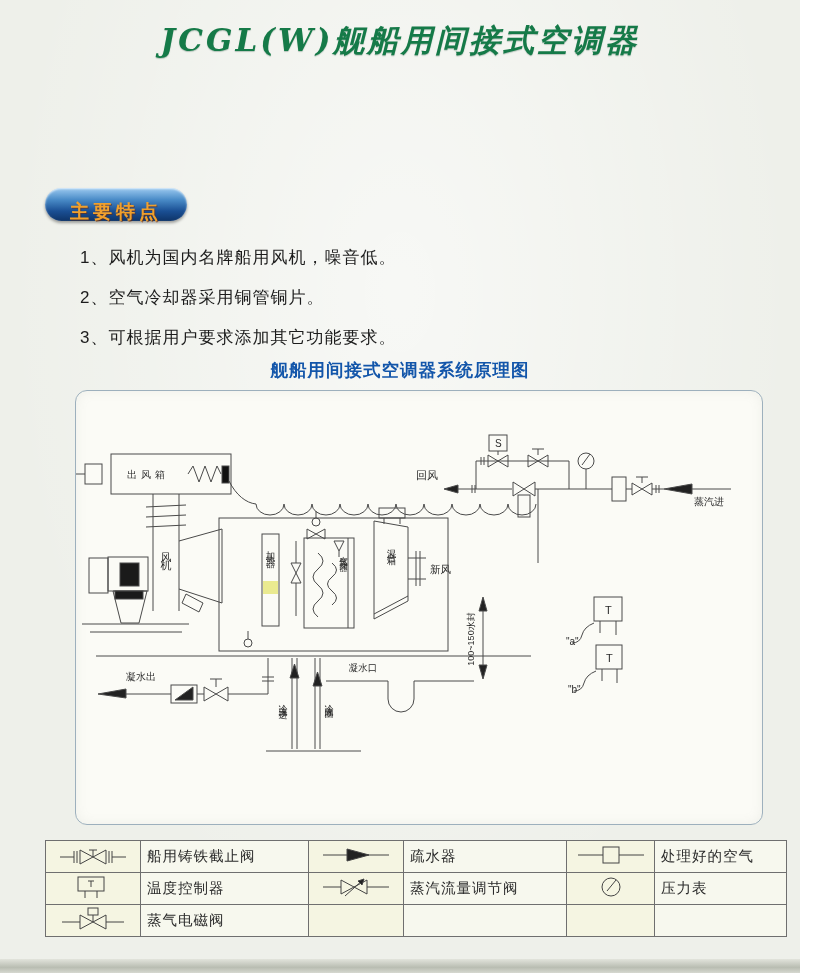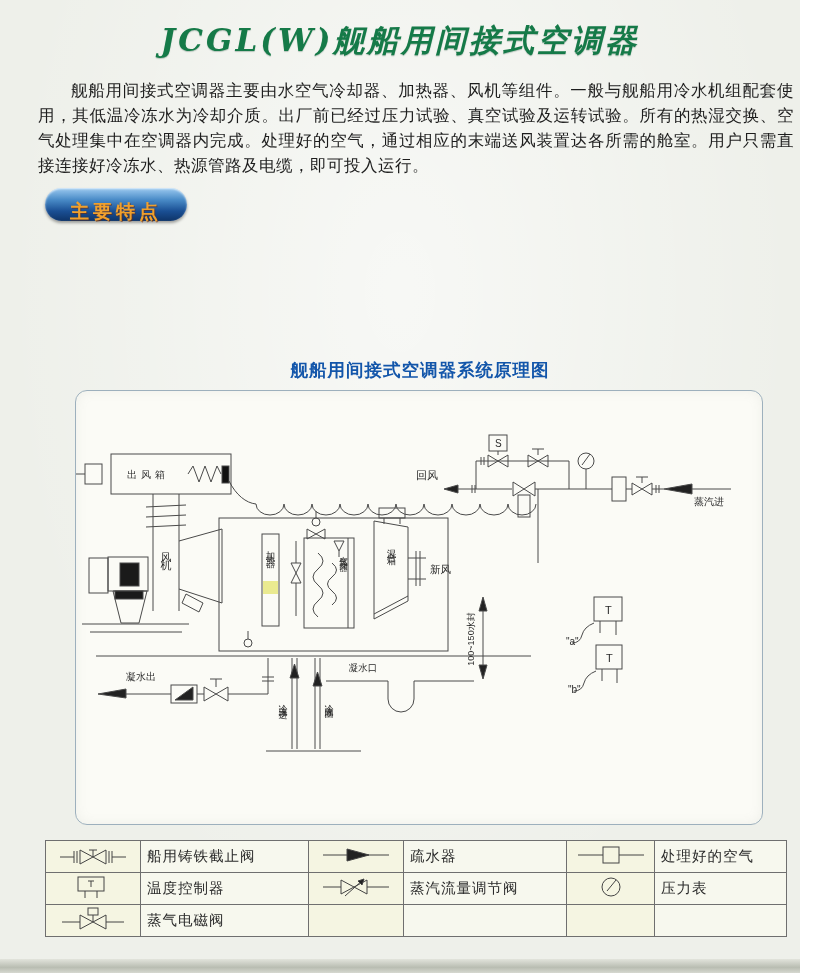--- a/index.html
+++ b/index.html
@@ -31,21 +31,21 @@
   }
   .feature-badge span {
     font-size:19px; font-weight:bold; letter-spacing:4px; color:#f0a02c;
     text-shadow:1px 1px 0 rgba(120,40,0,.55);
     margin-top:15px;
   }
   .features { position:absolute; top:238px; left:80px; }
   .features div { font-size:17px; line-height:40px; letter-spacing:1px; color:#1c1c1c; }
   .diagram-title {
     position:absolute; top:358px; left:0; width:100%; text-align:center;
-    font-size:17.5px; font-weight:bold; letter-spacing:1px; color:#1356aa;padding-left:20px;
+    font-size:17.5px; font-weight:bold; letter-spacing:1px; color:#1356aa;
   }
   .diagram-box {
     position:absolute; top:390px; left:75px; width:686px; height:433px;
     border:1px solid #9db0bd; border-radius:12px;
     background:#fbfbf6; box-shadow:inset 0 0 12px rgba(150,160,150,.12);
   }
   .diagram-box svg { display:block; }
   svg text { fill:#2b2b2b; font-family:"Liberation Sans","DejaVu Sans",sans-serif; }
   .vtext { writing-mode:vertical-rl; text-orientation:upright; }
   .legend {
@@ -64,26 +64,30 @@
     background:linear-gradient(#e2e4dc, #b9bdb2 60%, #d6d8d0);
   }
 </style>
 </head>
 <body>
 
 <div class="page">
 
   <div class="doc-title">JCGL(W)舰船用间接式空调器</div>
 
-  <div class="intro">舰船用间接式空调器主要由水空气冷却器、加热器、风机等组件。一般与舰船用冷水机组配套使用，其低温冷冻水为冷却介质。出厂前已经过压力试验、真空试验及运转试验。所有的热湿交换、空气处理集中在空调器内完成。处理好的空气，通过相应的末端送风装置达各所需的舱室。用户只需直接连接好冷冻水、热源管路及电缆，即可投入运行。</div>
 
   <div class="feature-badge">
     <span>主要特点</span>
   </div>
 
+  <div class="features">
+    <div>1、风机为国内名牌船用风机，噪音低。</div>
+    <div>2、空气冷却器采用铜管铜片。</div>
+    <div>3、可根据用户要求添加其它功能要求。</div>
+  </div>
 
   <div class="diagram-title">舰船用间接式空调器系统原理图</div>
 
   <div class="diagram-box">
     <svg width="686" height="433" viewBox="0 0 686 433">
       <g stroke="#4a4a4a" stroke-width="1" fill="none">
 
         <g>
           <rect x="35" y="63" width="120" height="40"></rect>
           <line x1="0" y1="83" x2="9" y2="83"></line>

